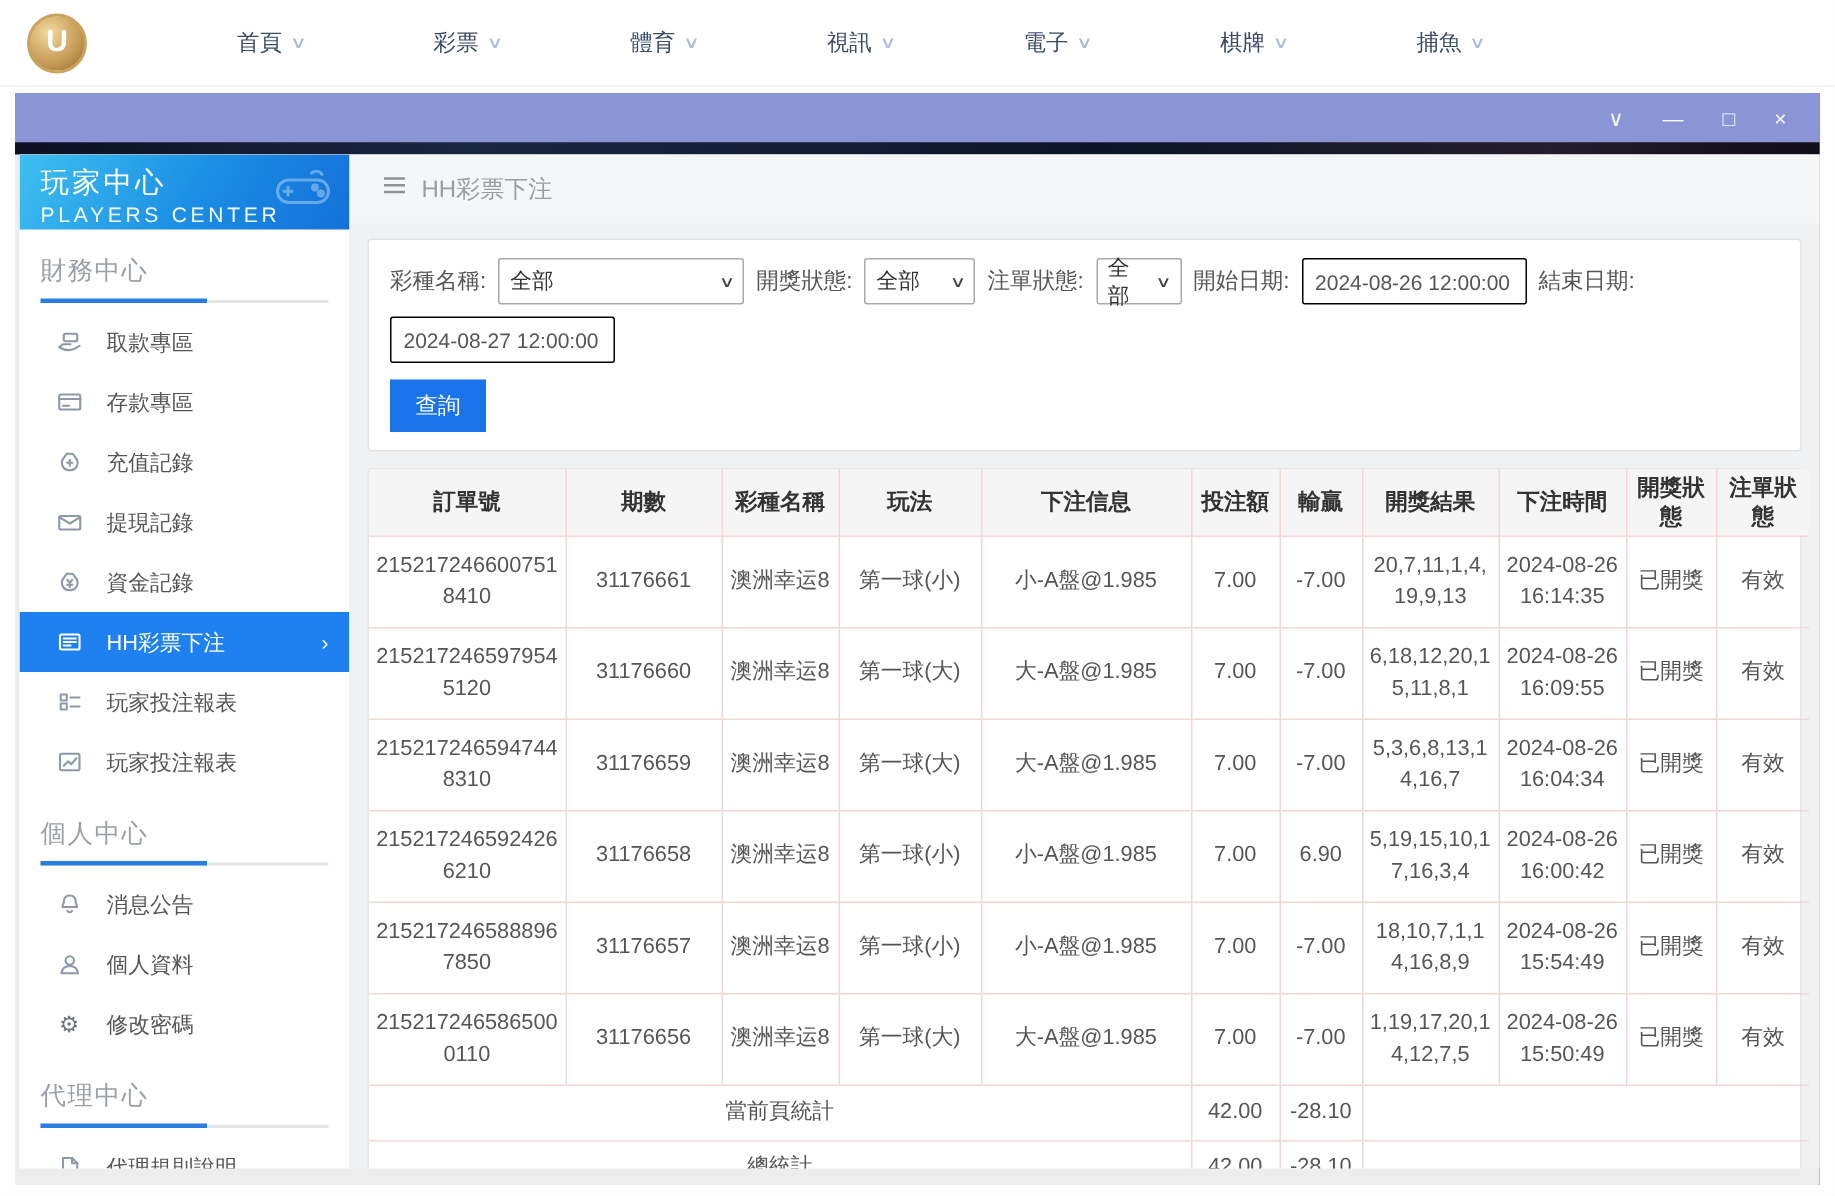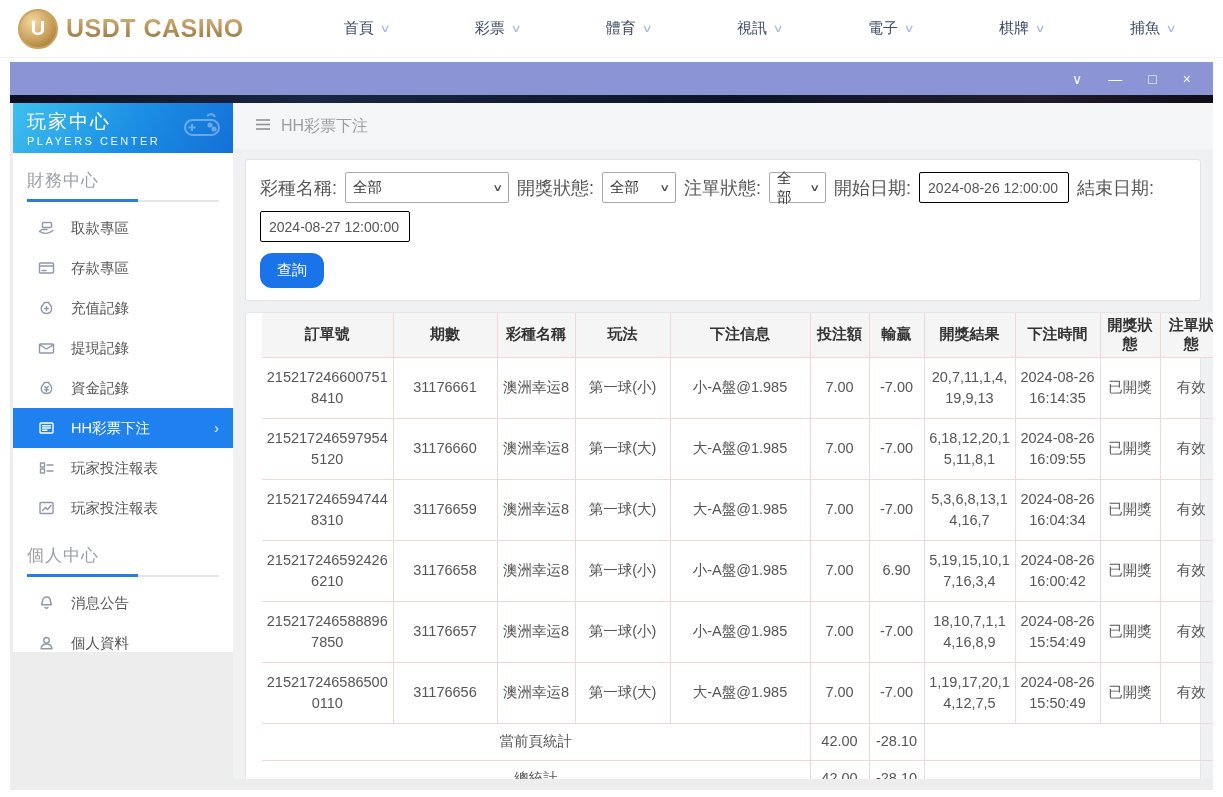--- a/index.html
+++ b/index.html
@@ -16,24 +16,24 @@
 
   
   .window { position:absolute; left:10px; top:62px; width:1203px; height:728px;
             background:linear-gradient(180deg,#232030 0%, #3a1b27 30%, #55222c 70%, #2c1722 100%); }
   .titlebar { height:33px; background:#8b95d6; display:flex; align-items:center; justify-content:flex-end; gap:26px; padding-right:22px; }
   .tb-ic { color:rgba(255,255,255,.95); font-size:14px; line-height:1; cursor:pointer; }
   .dark-strip { height:8px; background:linear-gradient(90deg,#0b1020,#1a2742 25%,#0c1528 60%,#241d2b 85%,#100c18); }
   .win-body { display:flex; height:687px; background:#ededee; padding-left:3px; align-items:flex-start; }
 
   
-  .sidebar { width:220px; height:549px; background:#fff; overflow:hidden; flex:none; }
+  .sidebar { width:220px; height:676px; background:#fff; overflow:hidden; flex:none; }
   .sb-header { height:50px; background:linear-gradient(120deg,#3ec0f0 0%, #1b8de4 55%, #1470d8 100%); color:#fff; padding:6px 14px 0; position:relative; }
   .sb-title { font-size:19px; letter-spacing:2px; }
-  .sb-sub { font-size:11px; letter-spacing:2.5px; opacity:.95; }
+  .sb-sub { font-size:14px; letter-spacing:2.5px; opacity:.95; }
   .sb-deco { position:absolute; right:10px; top:7px; opacity:.35; }
   .sb-sec { padding:16px 14px 6px; }
   .sb-sec-title { font-size:17px; color:#9aa0a6; letter-spacing:1px; }
   .sb-sec-line { margin-top:8px; height:2px; background:#e3e5e8; position:relative; }
   .sb-sec-line .blue { position:absolute; left:0; top:-1px; height:3px; width:58%; background:#2a7de1; display:block; }
   .sb-item { height:40px; display:flex; align-items:center; gap:16px; padding:0 14px 0 24px; font-size:14.5px; color:#555; cursor:pointer; }
   .sb-ic { width:18px; display:flex; justify-content:center; color:#8d99a8; }
   .sb-ic svg { stroke:#8d99a8; fill:none; stroke-width:1.4; stroke-linecap:round; stroke-linejoin:round; }
   .sb-item.active { background:#1f80f0; color:#fff; }
   .sb-item.active .sb-ic svg { stroke:#fff; }
@@ -44,50 +44,49 @@
   
   .main { flex:1; height:676px; background:#f0f1f3; overflow:hidden; display:flex; flex-direction:column; }
   .breadcrumb { height:46px; background:#f5f6f7; display:flex; align-items:center; gap:10px; padding:0 22px; color:#9a9da1; font-size:16px; flex:none; }
   .crumb-ic svg { stroke:#8f9296; stroke-width:1.6; }
   .content { padding:10px 12px; display:flex; flex-direction:column; gap:11px; }
   .panel { background:#fff; border:1px solid #e2e3e5; border-radius:3px; }
 
   
   .filter { padding:12px 14px 12px; }
   .filter-row { display:flex; align-items:center; gap:8px; flex-wrap:wrap; }
-  .f-label { font-size:18px; color:#555; }
+  .f-label { font-size:15px; color:#555; }
   .select { border:1px solid #a9a9a9; border-radius:2px; background:#fff; height:31px; display:inline-flex; align-items:center; justify-content:space-between; padding:0 7px; font-size:14.5px; color:#333; cursor:pointer; }
   .sel-chev { color:#444; font-size:10px; transform:scaleX(1.5); margin-left:8px; }
   .sel-lg { width:164px; } .sel-md { width:74px; } .sel-sm { width:57px; }
   .date-input { width:150px; height:31px; border:1px solid #000000; border-radius:2px; font-size:14px; color:#555; padding:0 8px; font-family:"Liberation Sans", sans-serif; }
-  .btn-query { margin-top:11px; background:#1a73e8; color:#fff; border:none; border-radius:12px; font-size:15px; padding:8px 17px; cursor:pointer; font-family:"Liberation Sans", sans-serif; }
+  .btn-query { margin-top:11px; background:#1a73e8; color:#fff; border:none; border-radius:0; font-size:15px; padding:8px 17px; cursor:pointer; font-family:"Liberation Sans", sans-serif; }
 
   
   .table-panel { border:1px solid #e6e6e6; }
-  table { width:100%; border-collapse:collapse; table-layout:fixed;margin-left:16px; }
+  table { width:100%; border-collapse:collapse; table-layout:fixed; }
   th { background:#f5f5f5; color:#333; font-size:15px; font-weight:bold; height:44px; border:1px solid #f3d6d6; padding:2px 2px; }
   td { border:1px solid #f3d6d6; color:#555; font-size:14.5px; text-align:center; vertical-align:middle; padding:9px 4px; line-height:1.45; }
   tr.data-row td { height:56px; }
   .td-break { word-break:break-all; }
   .td-order { word-break:break-all; }
   table tr:first-child th { border-top:none; }
   table tr td:first-child, table tr th:first-child { border-left:none; }
   table tr td:last-child, table tr th:last-child { border-right:none; }
   tr.stat-row td { height:37px; padding:6px 4px; }
   tr:last-child td { border-bottom:none; }
 
   .bottom-strip { position:absolute; left:0; top:790px; width:1223px; height:7px; background:#fff; }
 </style>
 </head>
 <body>
 
 <header class="topnav">
   <div class="logo">
     <span class="logo-badge">U</span>
-    <span class="logo-text">USDT CASINO</span>
   </div>
   <nav class="nav-items">
     <div class="nav-item">
         <span>首頁</span>
         <span class="nav-chev">∨</span>
       </div>
     <div class="nav-item">
         <span>彩票</span>
         <span class="nav-chev">∨</span>
       </div>

